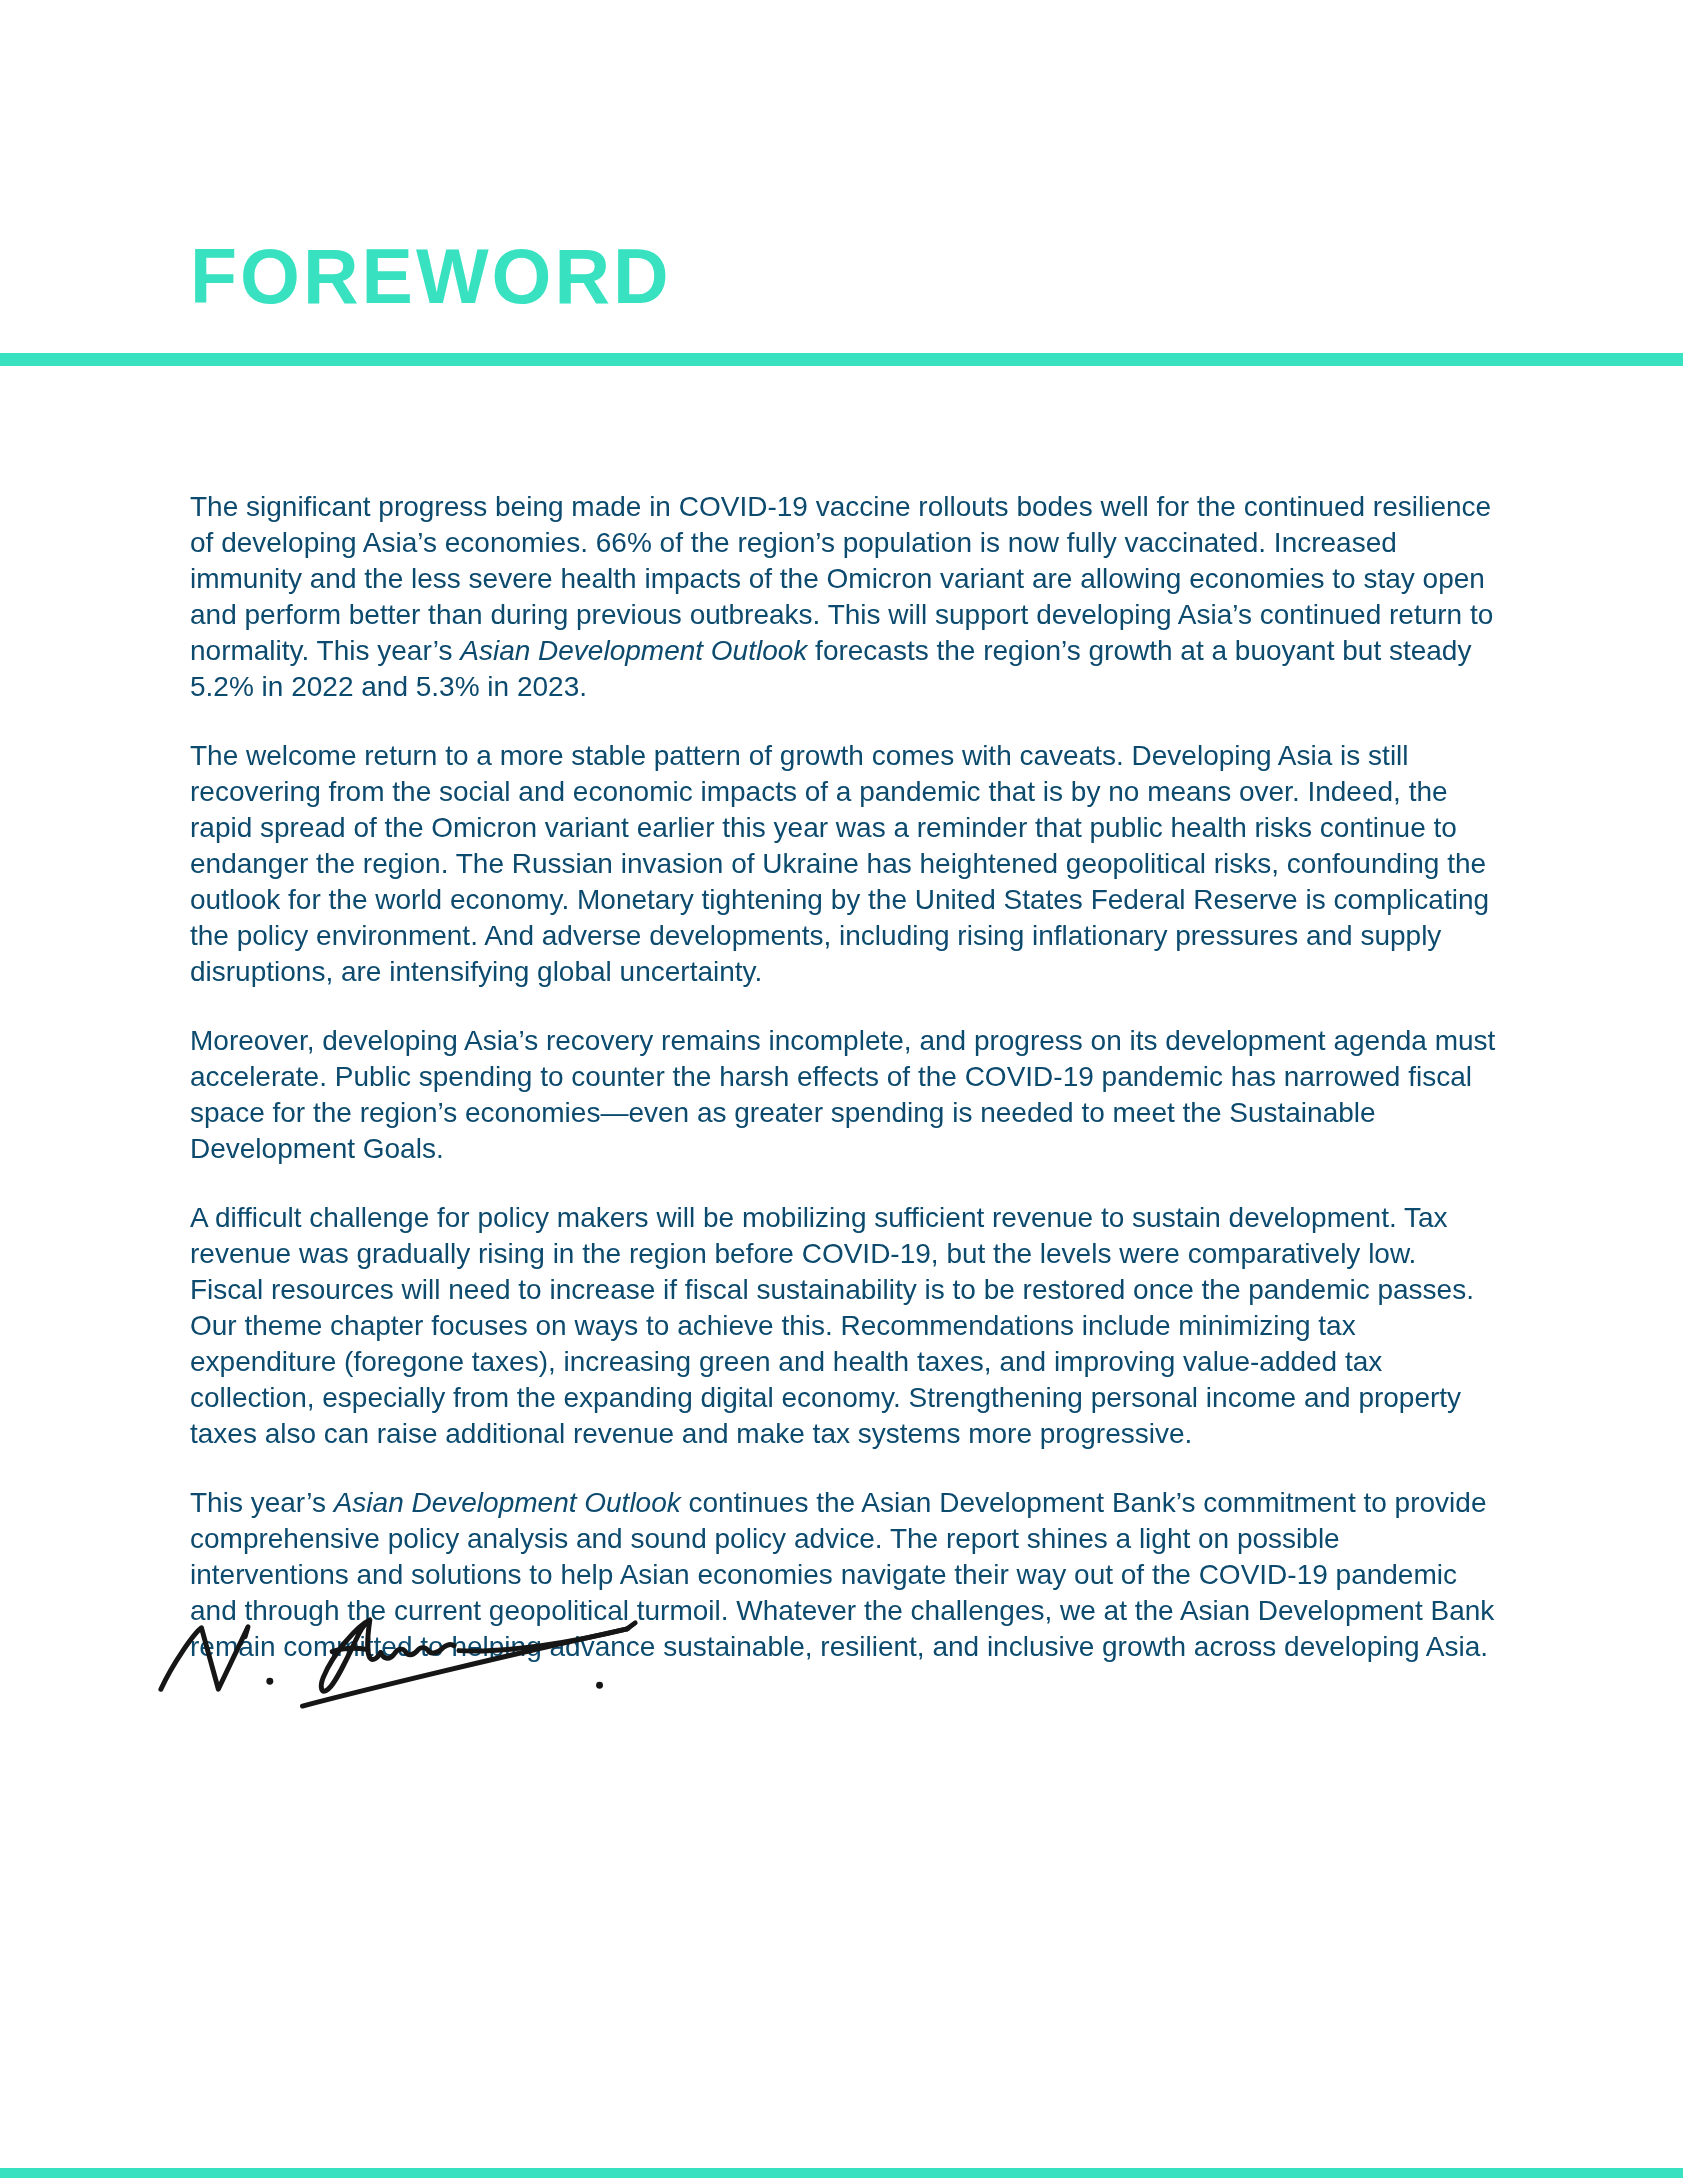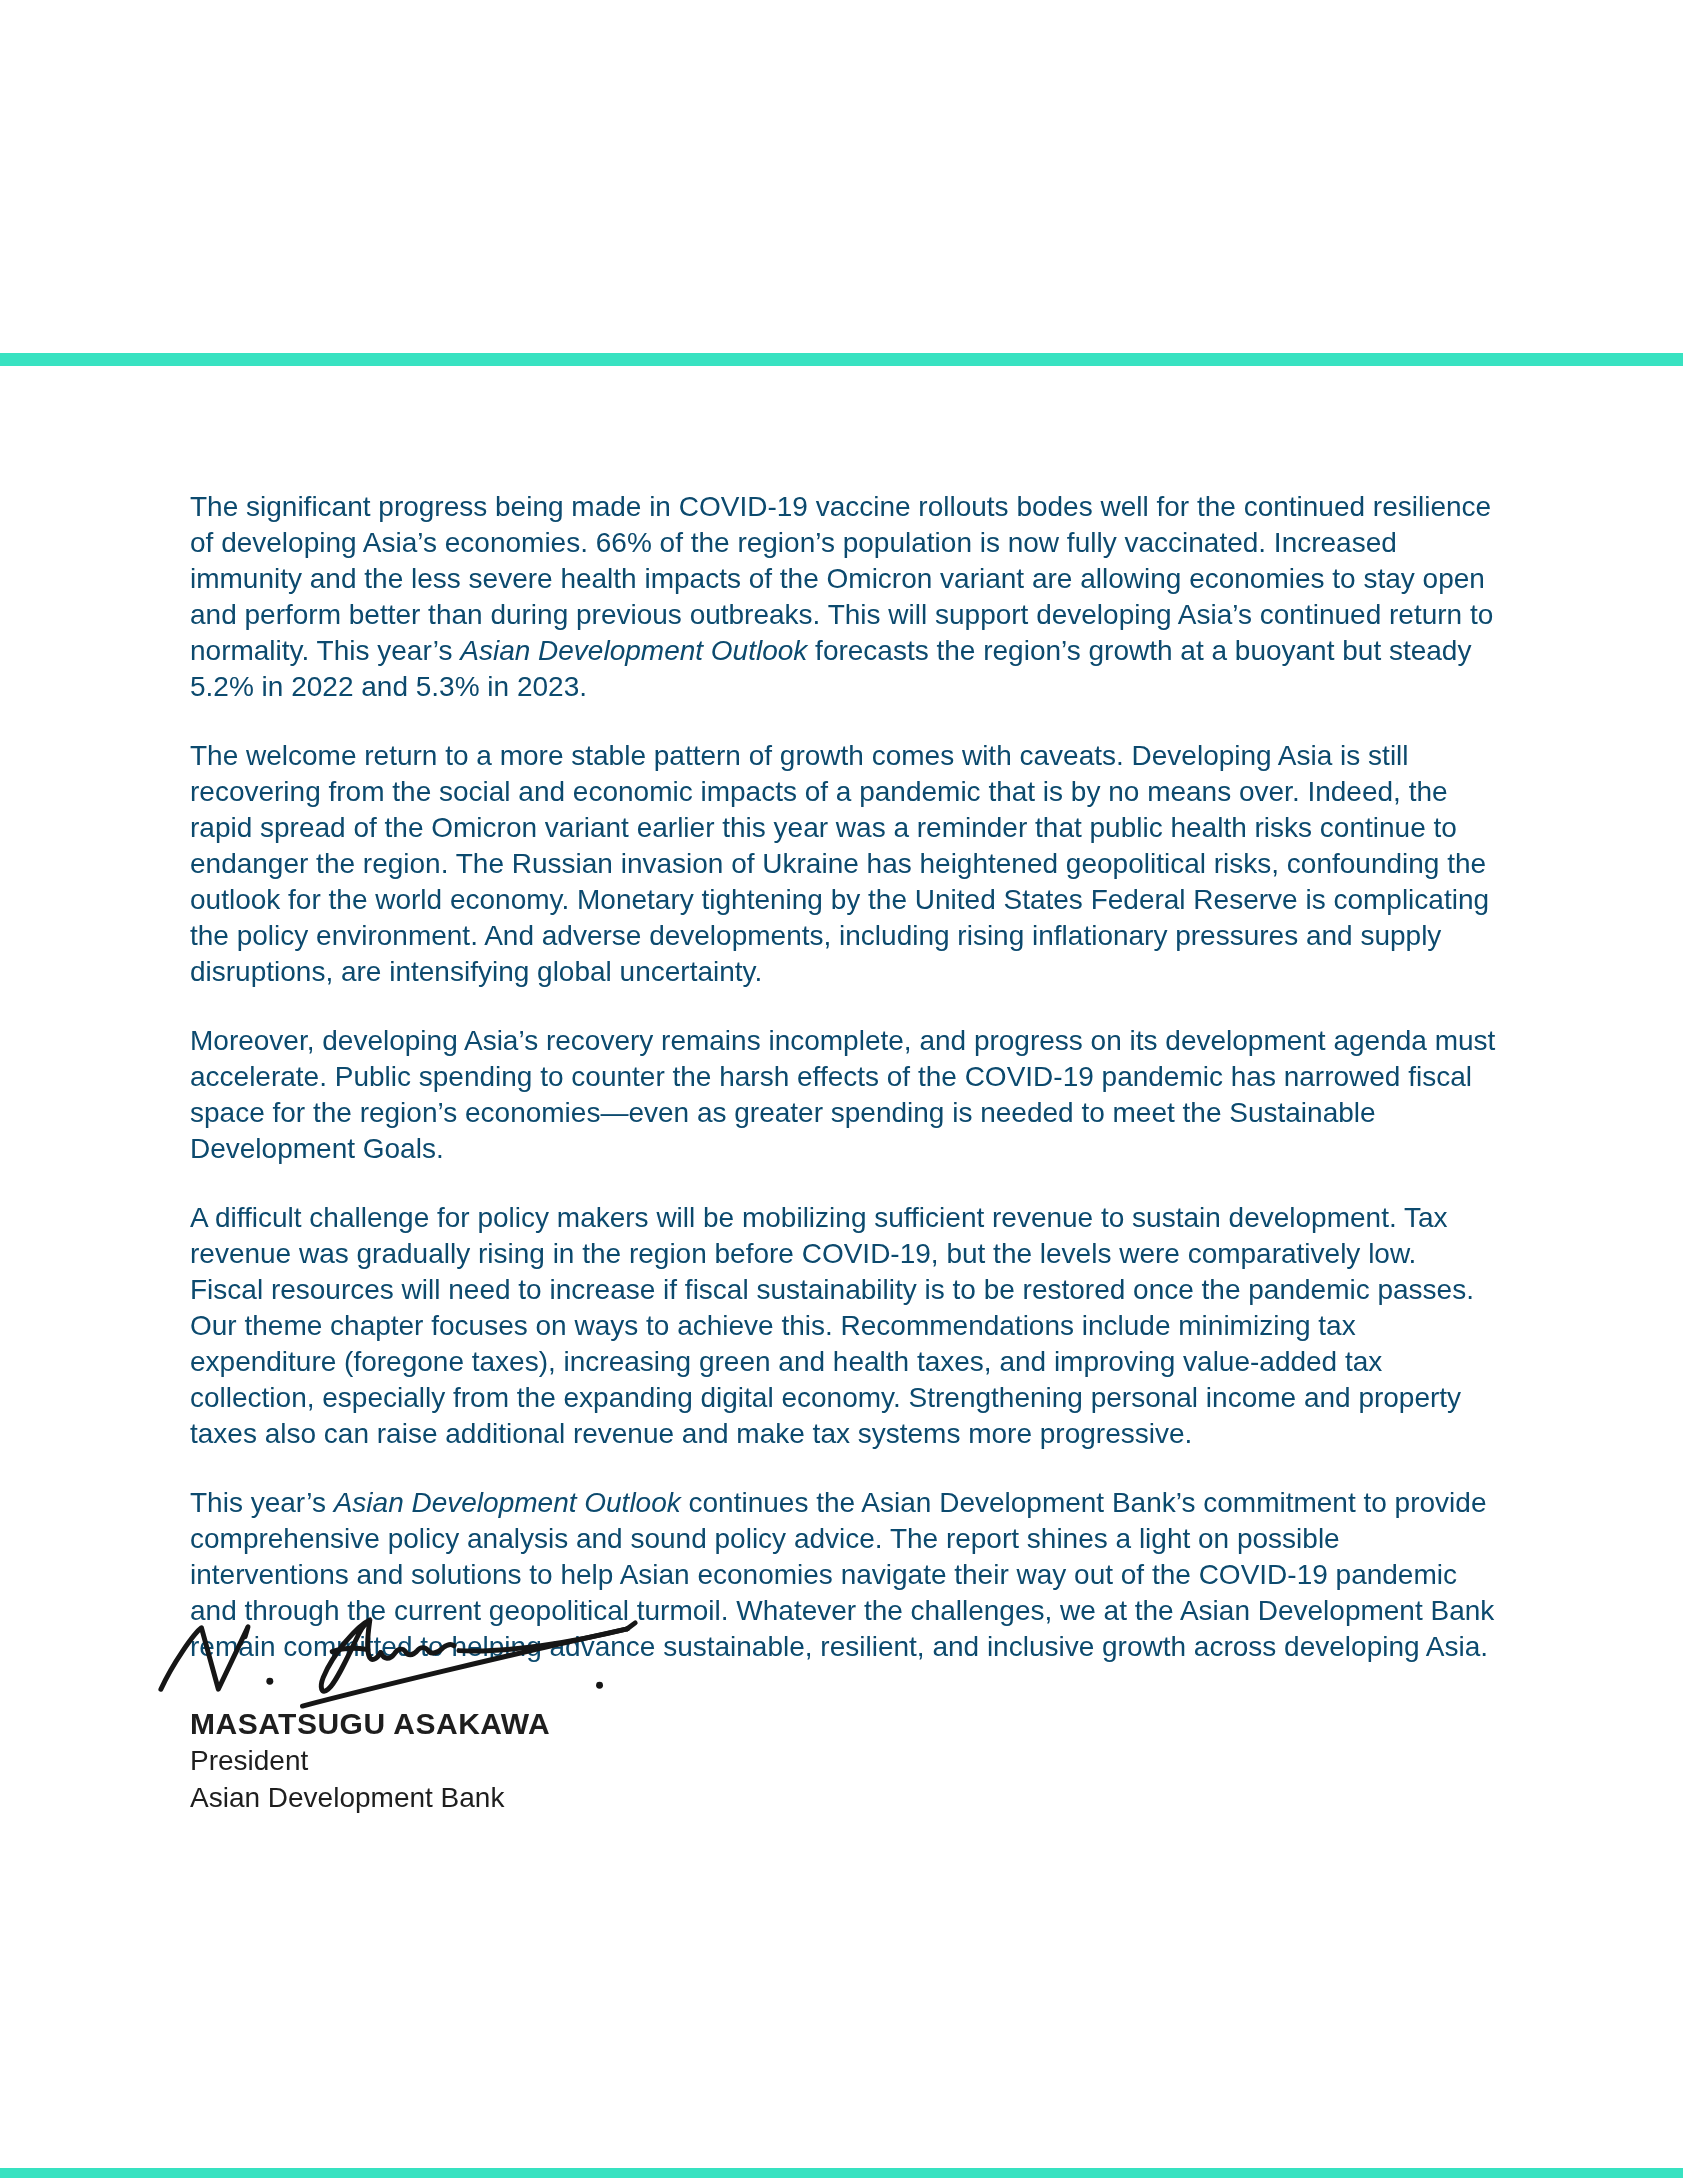--- a/index.html
+++ b/index.html
@@ -70,20 +70,21 @@
     font-weight: 700;
     font-size: 30px;
     letter-spacing: 0.5px;
   }
 </style>
 </head>
 <body>
 
 <div class="page" style="--accent: #38E2C1;">
 
+  <h1 class="title">FOREWORD</h1>
 
   <div class="rule-top"></div>
 
   <div class="content">
     <p><span>The significant progress being made in COVID-19 vaccine rollouts bodes well for the continued resilience of developing Asia’s economies. 66% of the region’s population is now fully vaccinated. Increased immunity and the less severe health impacts of the Omicron variant are allowing economies to stay open and perform better than during previous outbreaks. This will support developing Asia’s continued return to normality. This year’s </span><em>Asian Development Outlook</em><span> forecasts the region’s growth at a buoyant but steady 5.2% in 2022 and 5.3% in 2023.</span></p>
 
     <p><span>The welcome return to a more stable pattern of growth comes with caveats. Developing Asia is still recovering from the social and economic impacts of a pandemic that is by no means over. Indeed, the rapid spread of the Omicron variant earlier this year was a reminder that public health risks continue to endanger the region. The Russian invasion of Ukraine has heightened geopolitical risks, confounding the outlook for the world economy. Monetary tightening by the United States Federal Reserve is complicating the policy environment. And adverse developments, including rising inflationary pressures and supply disruptions, are intensifying global uncertainty.</span></p>
 
     <p><span>Moreover, developing Asia’s recovery remains incomplete, and progress on its development agenda must accelerate. Public spending to counter the harsh effects of the COVID-19 pandemic has narrowed fiscal space for the region’s economies—even as greater spending is needed to meet the Sustainable Development Goals.</span></p>
 
@@ -106,22 +107,17 @@
 
     <path d="M155 101 C220 84 360 50 483 23"></path>
 
     <path d="M483 23 C430 36 360 48 313 45"></path>
 
     <path d="M483 23 L491 17"></path>
 
     <circle cx="455" cy="80" r="3.5" fill="#161616" stroke="none"></circle>
   </svg>
 
-  <div class="sig-block">
-    <div class="sig-name">MASATSUGU ASAKAWA</div>
-    <div>President</div>
-    <div>Asian Development Bank</div>
-  </div>
 
   <div class="rule-bottom"></div>
 
 </div>
 
 
 </body></html>

